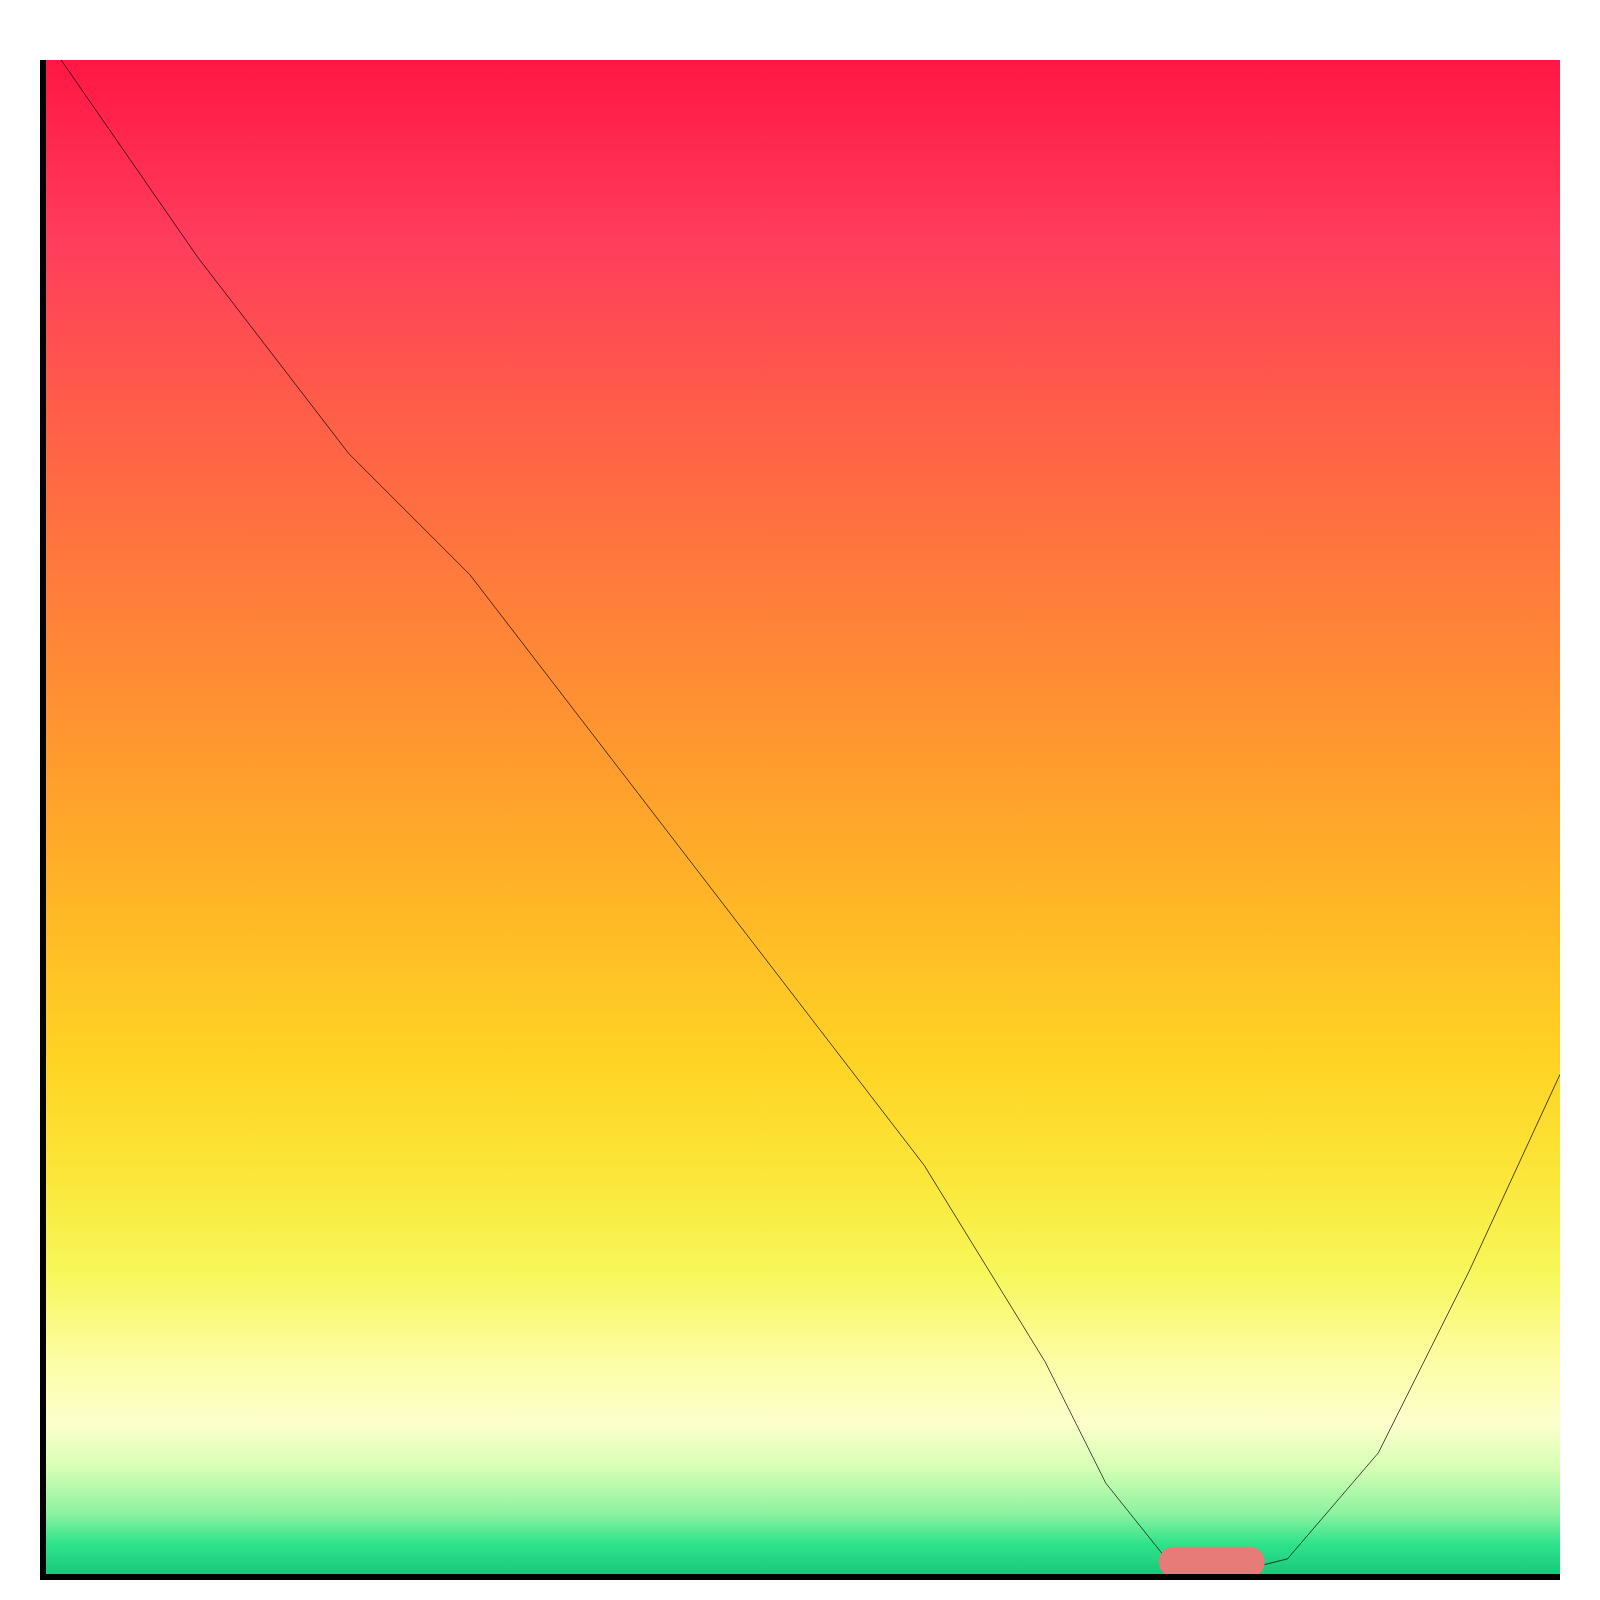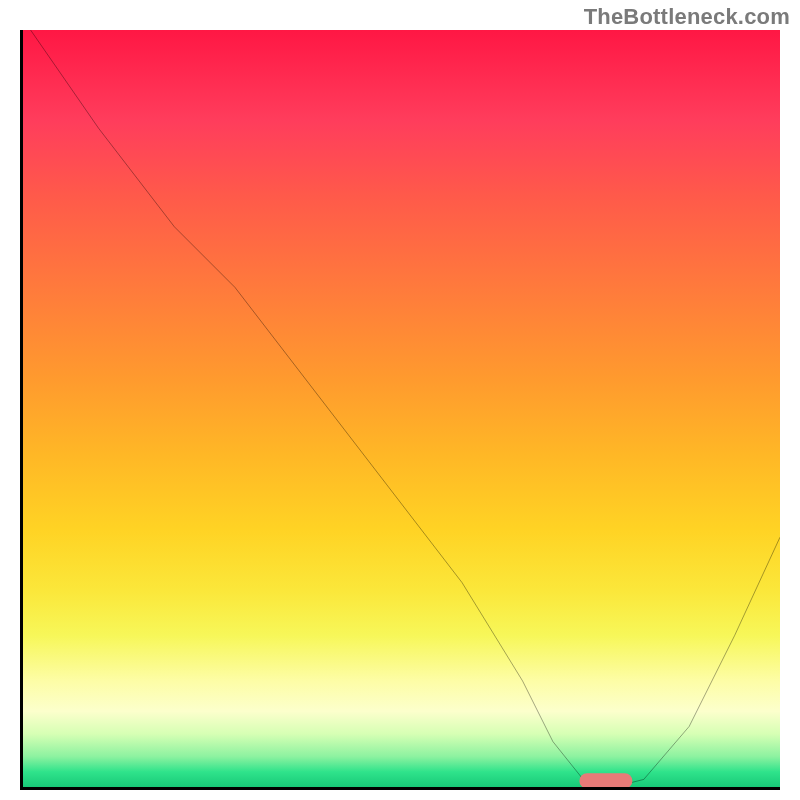--- a/index.html
+++ b/index.html
@@ -67,21 +67,20 @@
     top: 0;
     left: 0;
     width: 100%;
     height: 100%;
   }
 </style>
 </head>
 <body>
 
 <div class="container">
-  <div class="watermark">TheBottleneck.com</div>
 
   <div class="plot-area">
     <div class="gradient-bg"></div>
 
     <svg class="curve" viewBox="0 0 100 100" preserveAspectRatio="none">
       <path fill="none" stroke="#000000" stroke-width="0.35" vector-effect="non-scaling-stroke" d="M1.00 0.00 L10.00 13.00 L20.00 26.00 L28.00 34.00 L38.00 47.00 L48.00 60.00 L58.00 73.00 L66.00 86.00 L70.00 94.00 L74.00 99.00 L78.00 100.00 L82.00 99.00 L88.00 92.00 L94.00 80.00 L100.00 67.00"></path>
     </svg>
 
     <svg class="marker" viewBox="0 0 100 100" preserveAspectRatio="none">
       <rect rx="1" ry="1" fill="#e77b78" x="73.50" y="98.20" width="7.00" height="2.00"></rect>

